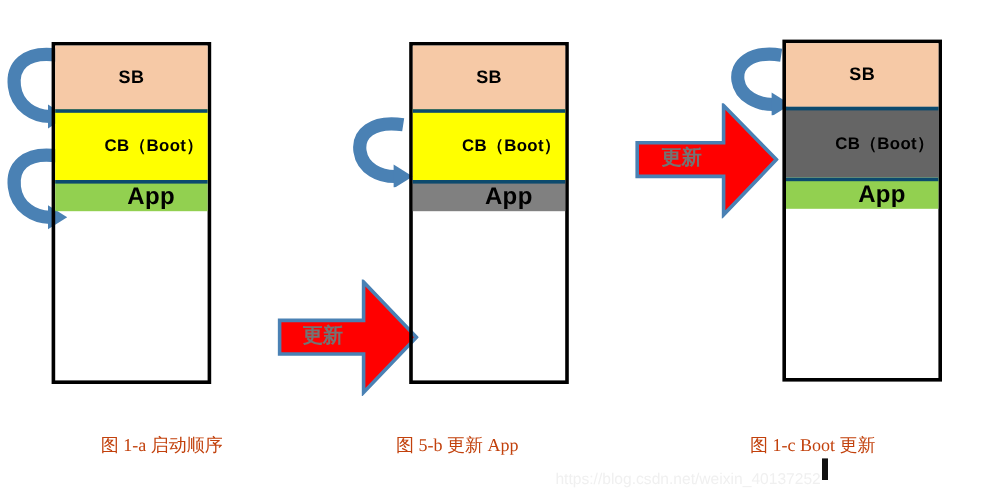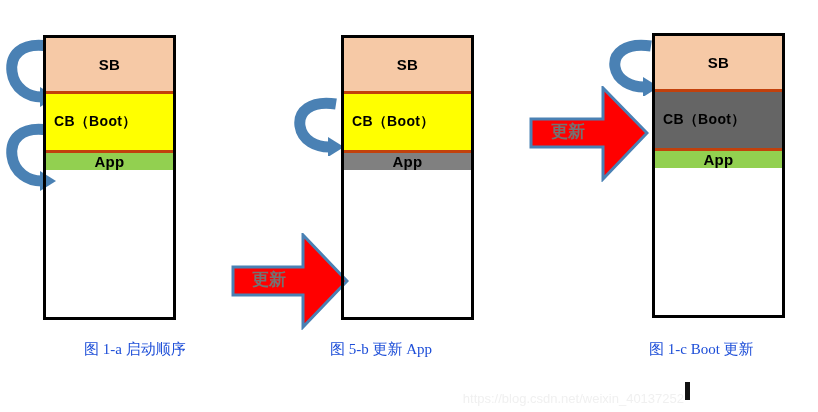--- a/index.html
+++ b/index.html
@@ -38,40 +38,42 @@
     position: relative;
     box-sizing: border-box;
     display: flex;
     align-items: center;
     justify-content: center;
     font-weight: bold;
     color: #000000;
     letter-spacing: 0.3px;
   }
   .block + .block {
-    border-top: 3px solid #c2410c;
+    border-top: 3px solid #0c4a6e;
+    padding-left: 33px;
   }
 
   .block.sb   { background: #F6C9A6; }
   .block.cb   { background: #FFFF00; }
   .block.app  { background: #92D050; }
   .block.gray { background: #808080; }
   .block.dgray{ background: #656565; }
 
   .label-sb  { font-size: 15px; }
-  .label-app { font-size: 15px; }
+  .label-app { font-size: 20px; }
   .label-cb  { font-size: 14px; width: 100%; text-align: left; padding-left: 8px; box-sizing: border-box; }
 
   
   .caption {
     position: absolute;
     font-size: 15px;
-    color: #1d4ed8;
+    color: #c2410c;
     white-space: nowrap;
     font-family: "Liberation Serif", "DejaVu Serif", serif;
+    margin-top: 22px;
   }
 
   
   .loop-arrow {
     position: absolute;
     pointer-events: none;
   }
 
   
   .red-arrow {
@@ -190,19 +192,19 @@
         <span class="label-sb">SB</span>
       </div>
       <div class="block dgray" style="height:59px;">
         <span class="label-cb">CB（Boot）</span>
       </div>
       <div class="block app" style="flex:1;">
         <span class="label-app">App</span>
       </div>
     </div>
 
-    <div class="caption" style="left:649px; top:340px;">图 1-c Boot 更新</div>
+    <div class="caption" style="left:625px; top:340px;">图 1-c Boot 更新</div>
   </div>
 
   <div class="watermark">https://blog.csdn.net/weixin_40137252</div>
   <div class="watermark-tick"></div>
 
 </div>
 
 </body></html>

